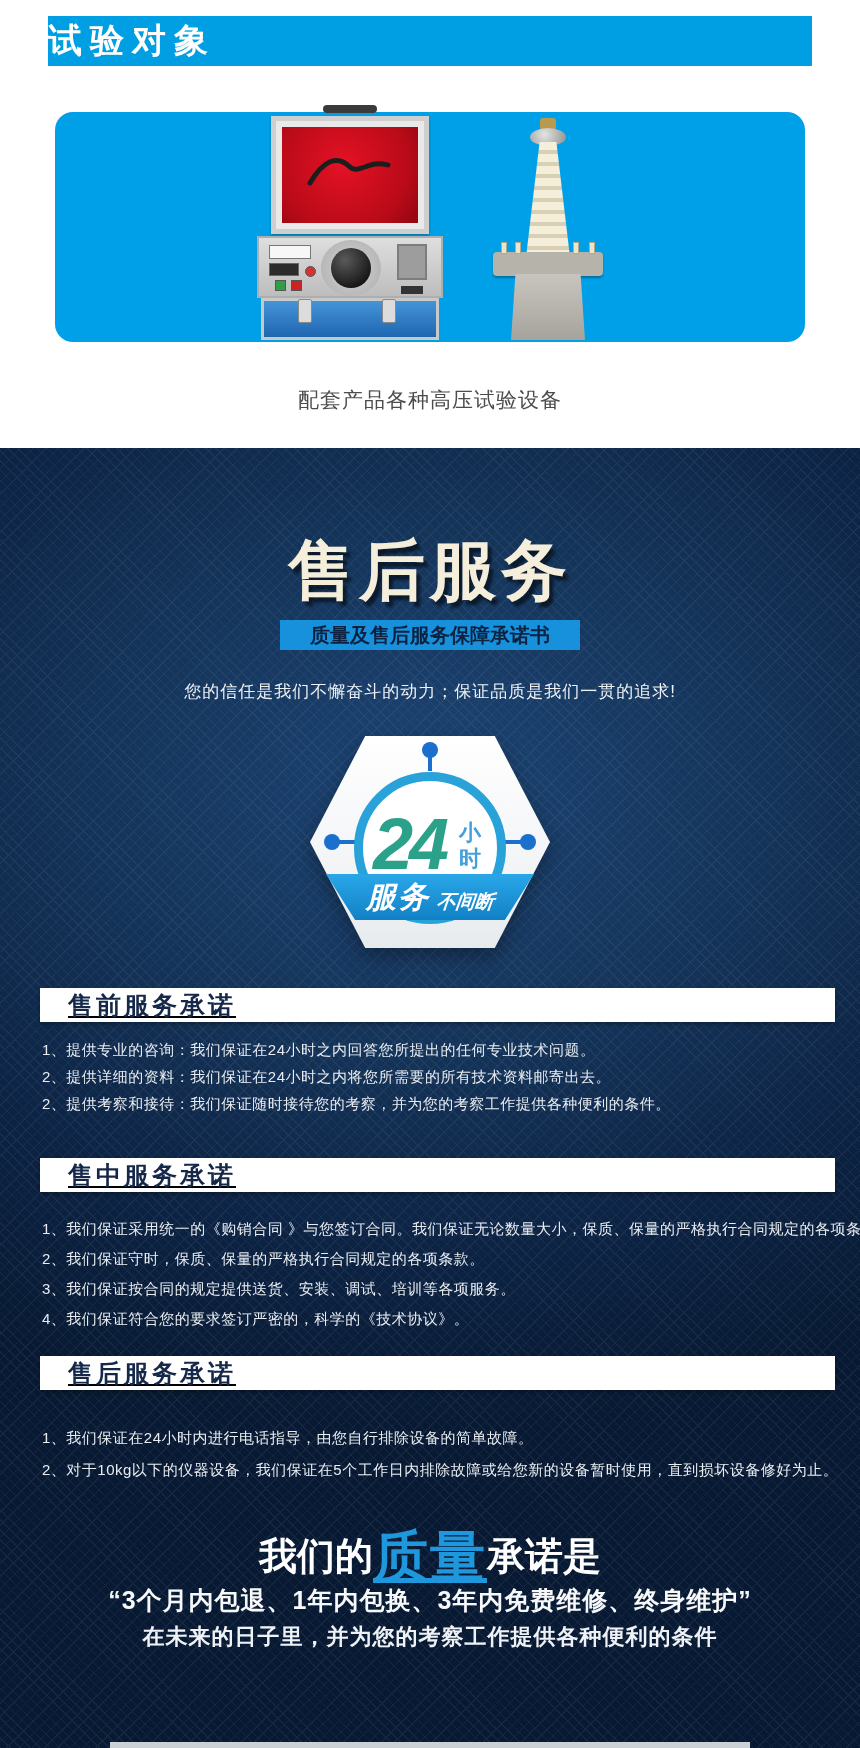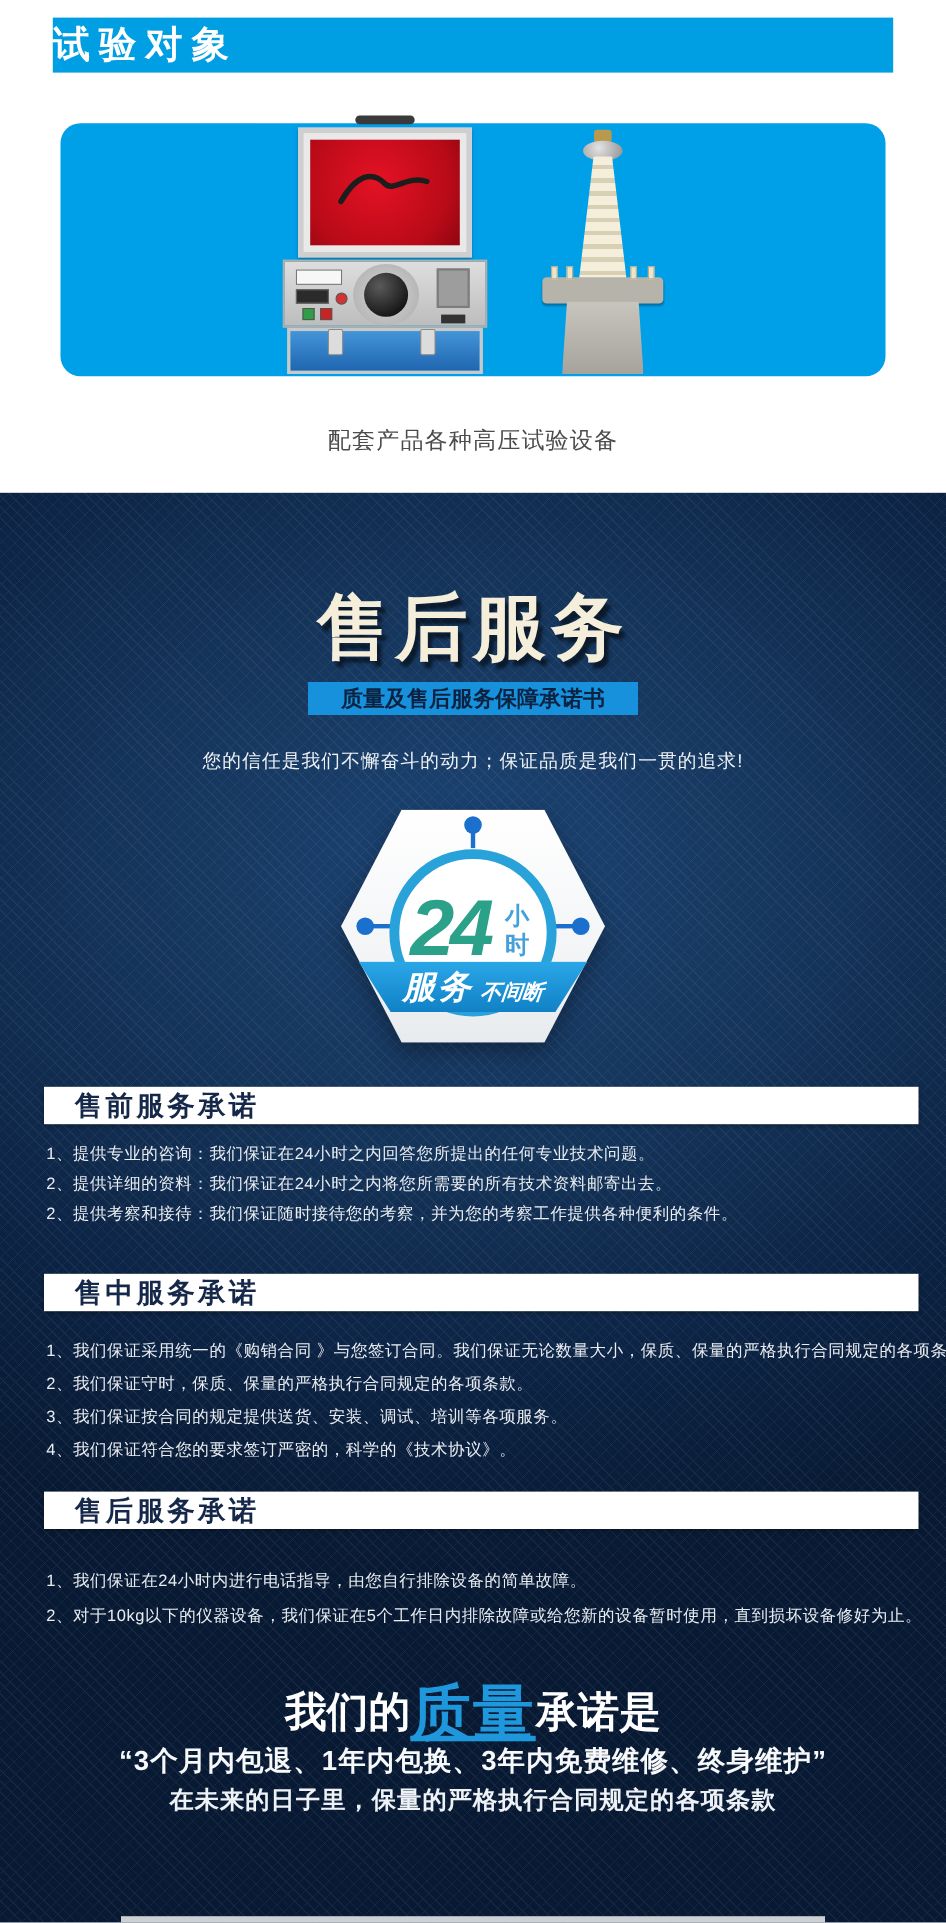--- a/index.html
+++ b/index.html
@@ -99,21 +99,21 @@
   .ribbon { position:absolute; left:50%; transform:translateX(-50%); top:138px;
     width:208px; height:46px; background:linear-gradient(180deg,#2aa7e8 0%,#1181c6 100%);
     clip-path:polygon(0% 0%, 100% 0%, 86% 100%, 14% 100%);
     display:flex; align-items:center; justify-content:center; z-index:3; }
   .ribbon .r-main { color:#ffffff; font-size:30px; font-weight:900; font-style:italic; letter-spacing:2px; }
   .ribbon .r-sub { color:#ffffff; font-size:19px; font-weight:bold; font-style:italic;
     margin-left:7px; transform:translateY(5px) skewX(-6deg); }
 
   
   .sec-bar { position:absolute; left:40px; width:795px; height:34px; background:#ffffff;
-    display:flex; align-items:center; box-shadow:0 2px 4px rgba(0,0,0,.35); z-index:2; }
+    display:flex; align-items:center; box-shadow:0 2px 4px rgba(0,0,0,.35); z-index:2;text-decoration:underline; }
   .sec-bar span { margin-left:28px; color:#16284a; font-size:25px; font-weight:900; letter-spacing:3px; }
   .bar1 { top:540px; } .bar2 { top:710px; } .bar3 { top:908px; }
 
   .items { position:absolute; left:42px; width:810px; color:#e9edf2; font-size:15px;
     letter-spacing:.5px; z-index:2; }
   .items div { white-space:nowrap; overflow:visible; }
   .items1 { top:588px; } .items1 div { line-height:27px; }
   .items2 { top:766px; } .items2 div { line-height:30px; }
   .items3 { top:974px; } .items3 div { line-height:32px; }
 
@@ -233,17 +233,17 @@
     </div>
     <div class="items items3">
       <div>1、我们保证在24小时内进行电话指导，由您自行排除设备的简单故障。</div>
       <div>2、对于10kg以下的仪器设备，我们保证在5个工作日内排除故障或给您新的设备暂时使用，直到损坏设备修好为止。</div>
     </div>
 
     <div class="promise-title">
       <span class="w">我们的</span><span class="hl">质量</span><span class="w">承诺是</span>
     </div>
     <div class="promise-quote">“3个月内包退、1年内包换、3年内免费维修、终身维护”</div>
-    <div class="promise-footer">在未来的日子里，保量的严格执行合同规定的各项条款</div>
+    <div class="promise-footer">在未来的日子里，并为您的考察工作提供各种便利的条件</div>
   </div>
 
   <div class="next-edge"></div>
 </div>
 
 </body></html>

